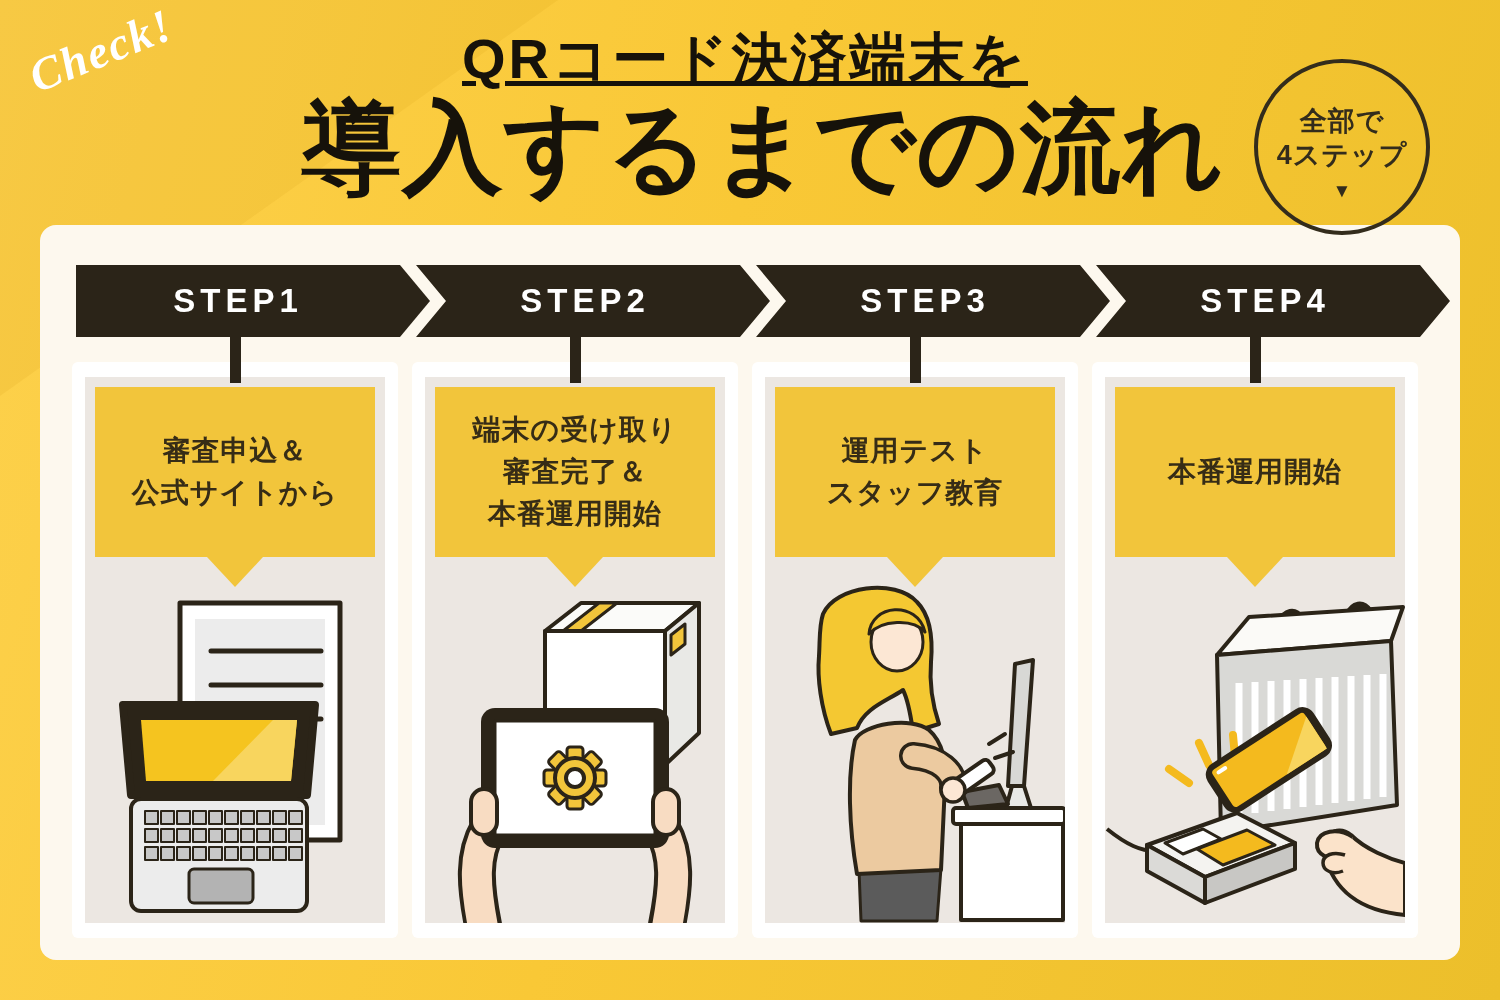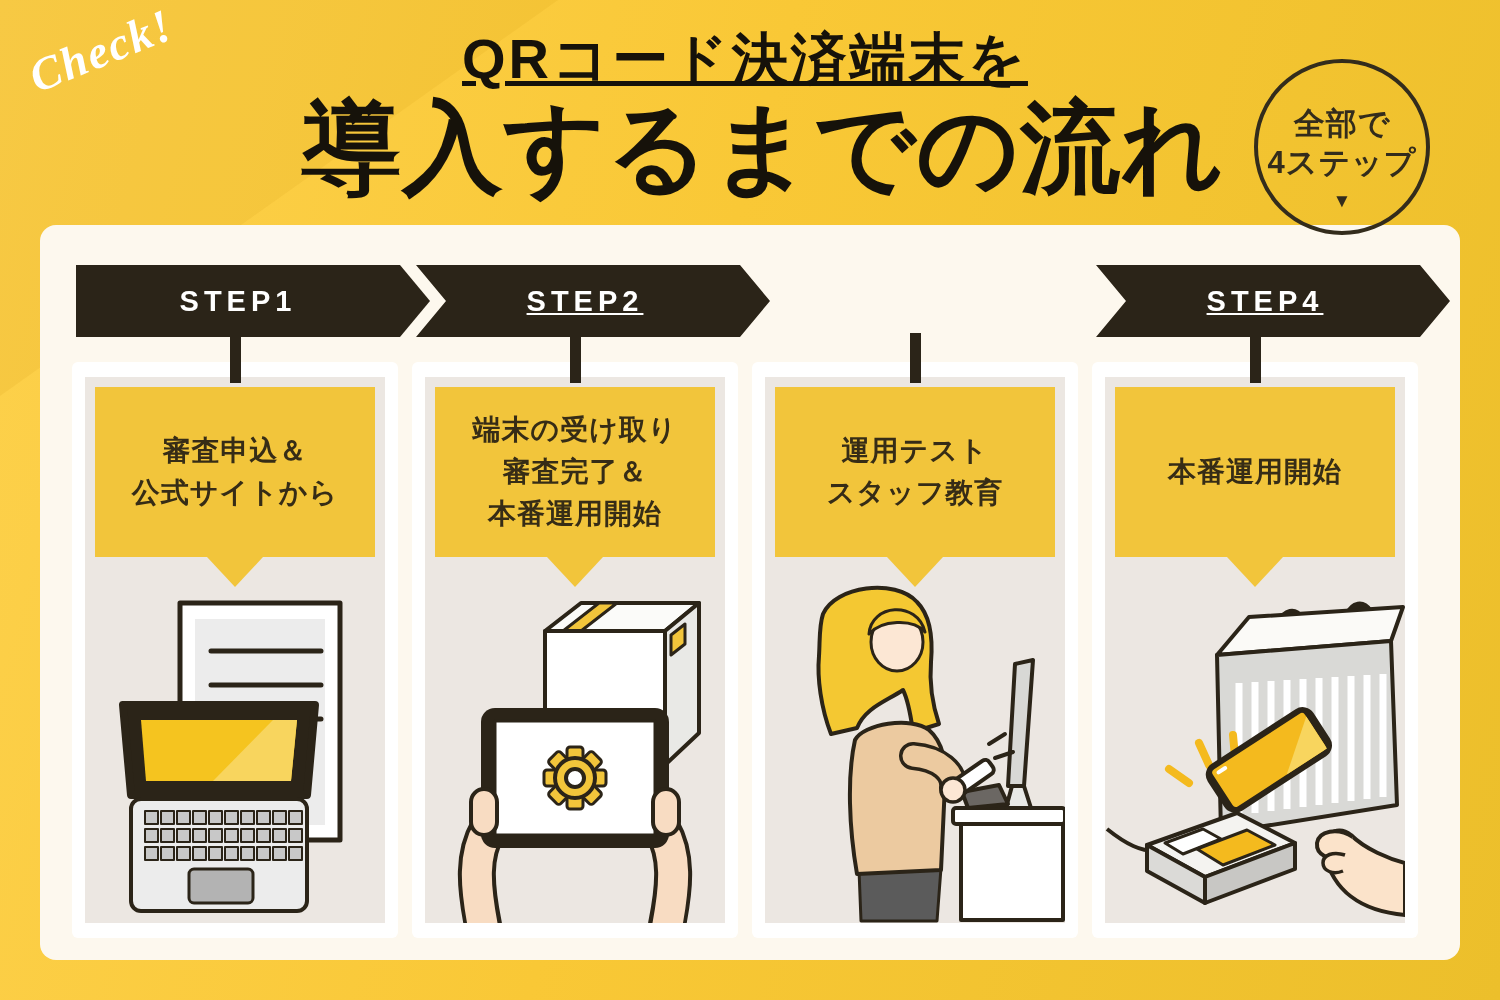--- a/index.html
+++ b/index.html
@@ -14,31 +14,31 @@
   .check{position:absolute;left:26px;top:24px;color:#ffffff;font-size:46px;
     font-family:cursive;font-style:italic;font-weight:bold;transform:rotate(-22deg);letter-spacing:2px;}
   
   .title{position:absolute;left:0;top:30px;width:1490px;text-align:center;color:#16120a;}
   .title-l1{font-size:56px;font-weight:900;letter-spacing:3px;line-height:1.05;text-decoration:underline;}
   .title-l2{font-size:100px;font-weight:900;letter-spacing:1px;line-height:1.08;margin-top:4px;padding-left:36px;}
   
   .badge{position:absolute;left:1254px;top:59px;width:176px;height:176px;box-sizing:border-box;
     border:4px solid #332c1c;border-radius:50%;color:#332c1c;text-align:center;
     font-weight:bold;padding-top:42px;z-index:6;}
-  .badge-line{font-size:31px;line-height:1.25;letter-spacing:1px;}
+  .badge-line{font-size:27px;line-height:1.25;letter-spacing:1px;}
   .badge-arrow{font-size:19px;margin-top:8px;line-height:1;}
   
   .container{position:absolute;left:40px;top:225px;width:1420px;height:735px;
     background:#fdf8ee;border-radius:16px;}
   
   .banner{position:absolute;top:40px;height:72px;width:354px;background:#2b2418;color:#fff;
     display:flex;align-items:center;justify-content:center;
-    font-size:29px;font-weight:bold;letter-spacing:5px;box-sizing:border-box;padding-right:30px;}
+    font-size:33px;font-weight:bold;letter-spacing:5px;box-sizing:border-box;padding-right:30px;}
   .banner.first{clip-path:polygon(0 0,calc(100% - 30px) 0,100% 50%,calc(100% - 30px) 100%,0 100%);}
-  .banner.notched{clip-path:polygon(0 0,calc(100% - 30px) 0,100% 50%,calc(100% - 30px) 100%,0 100%,30px 50%);padding-left:14px;text-decoration:underline;}
+  .banner.notched{clip-path:polygon(0 0,calc(100% - 30px) 0,100% 50%,calc(100% - 30px) 100%,0 100%,30px 50%);padding-left:14px;}
   .connector{position:absolute;top:108px;width:11px;height:50px;background:#2b2418;z-index:4;}
   
   .card{position:absolute;top:137px;width:326px;height:576px;background:#ffffff;border-radius:6px;}
   .gpanel{position:absolute;left:13px;right:13px;top:15px;bottom:15px;background:#ece7e2;}
   .bubble{position:absolute;left:10px;right:10px;top:10px;height:170px;background:#f2c53b;
     display:flex;flex-direction:column;align-items:center;justify-content:center;z-index:3;}
   .bubble::after{content:"";position:absolute;top:100%;left:50%;transform:translateX(-50%);
     width:0;height:0;border:28px solid transparent;border-bottom:0;border-top:30px solid #f2c53b;}
   .bubble span{display:block;font-size:28px;font-weight:bold;color:#362c16;
     line-height:1.5;letter-spacing:1px;text-align:center;}
@@ -63,20 +63,23 @@
     <div class="badge-arrow">▼</div>
   </div>
 
   <div class="container">
 
     <div class="banner first" style="left:36px">
         <span>STEP1</span>
       </div>
     <div class="banner notched" style="left:376px">
         <span>STEP2</span>
+      </div>
+    <div class="banner notched" style="left:716px">
+        <span>STEP3</span>
       </div>
     <div class="banner notched" style="left:1056px">
         <span>STEP4</span>
       </div>
 
     <div class="connector" style="left:190px"></div>
     <div class="connector" style="left:530px"></div>
     <div class="connector" style="left:870px"></div>
     <div class="connector" style="left:1210px"></div>
 

